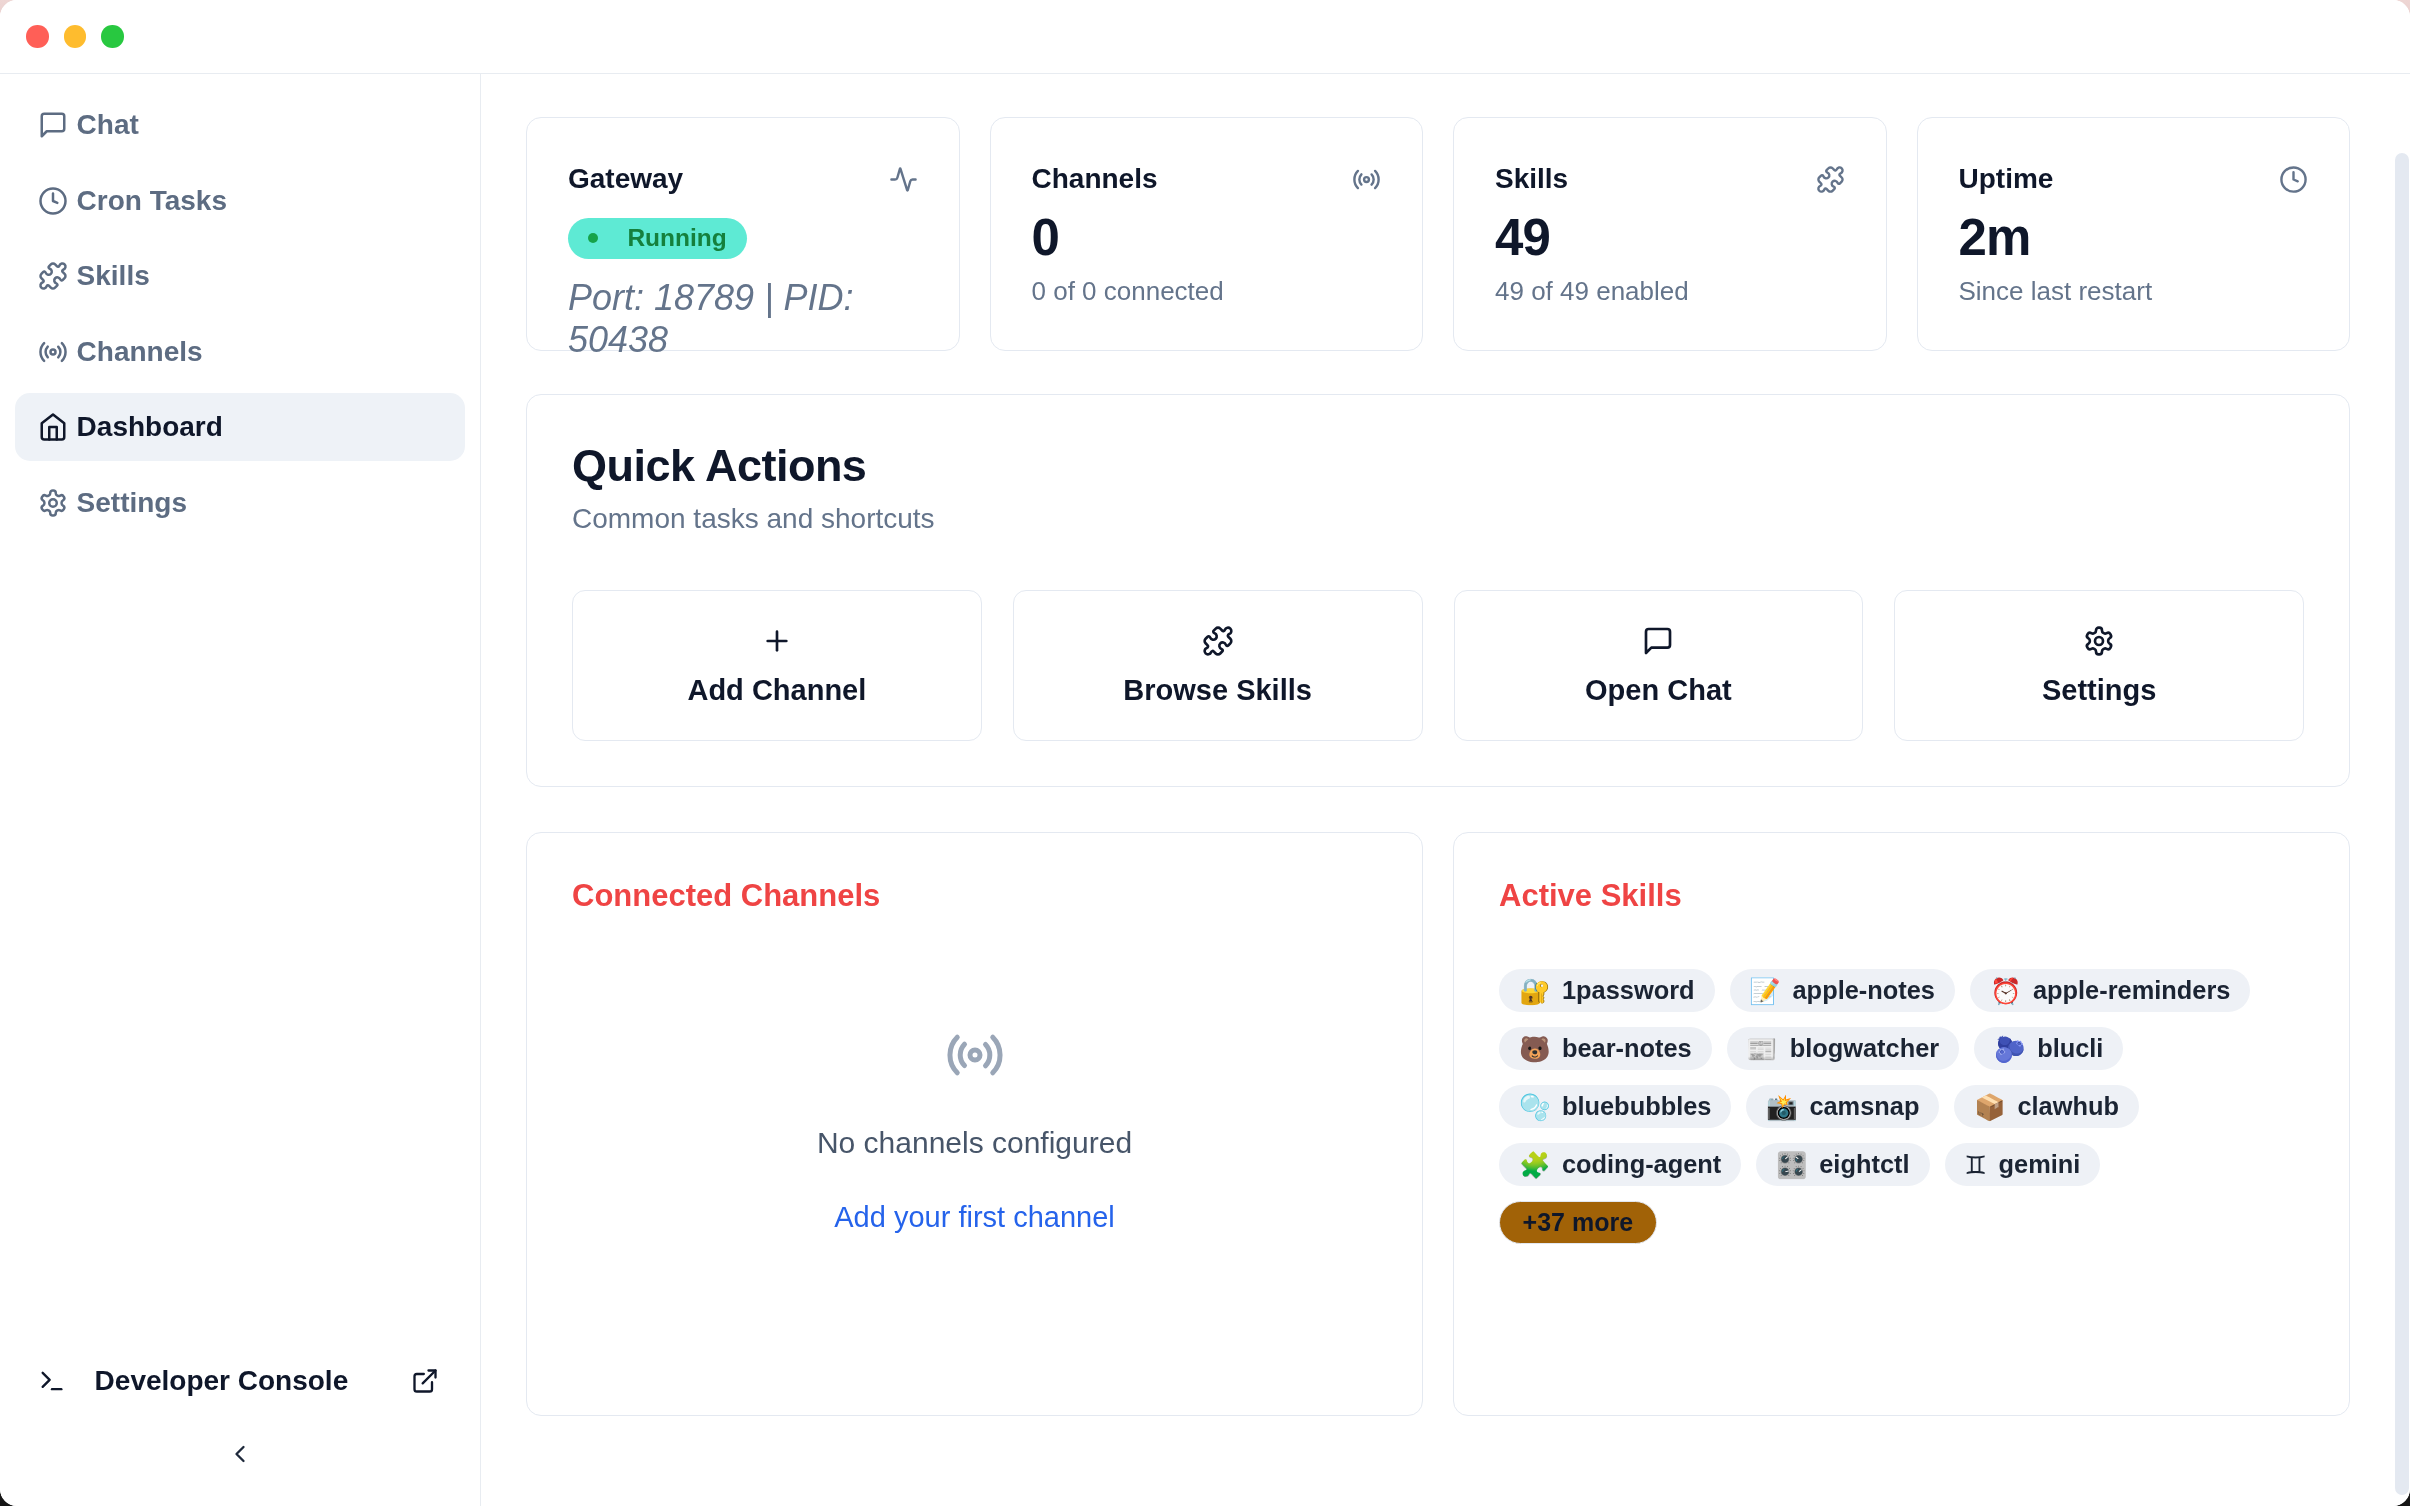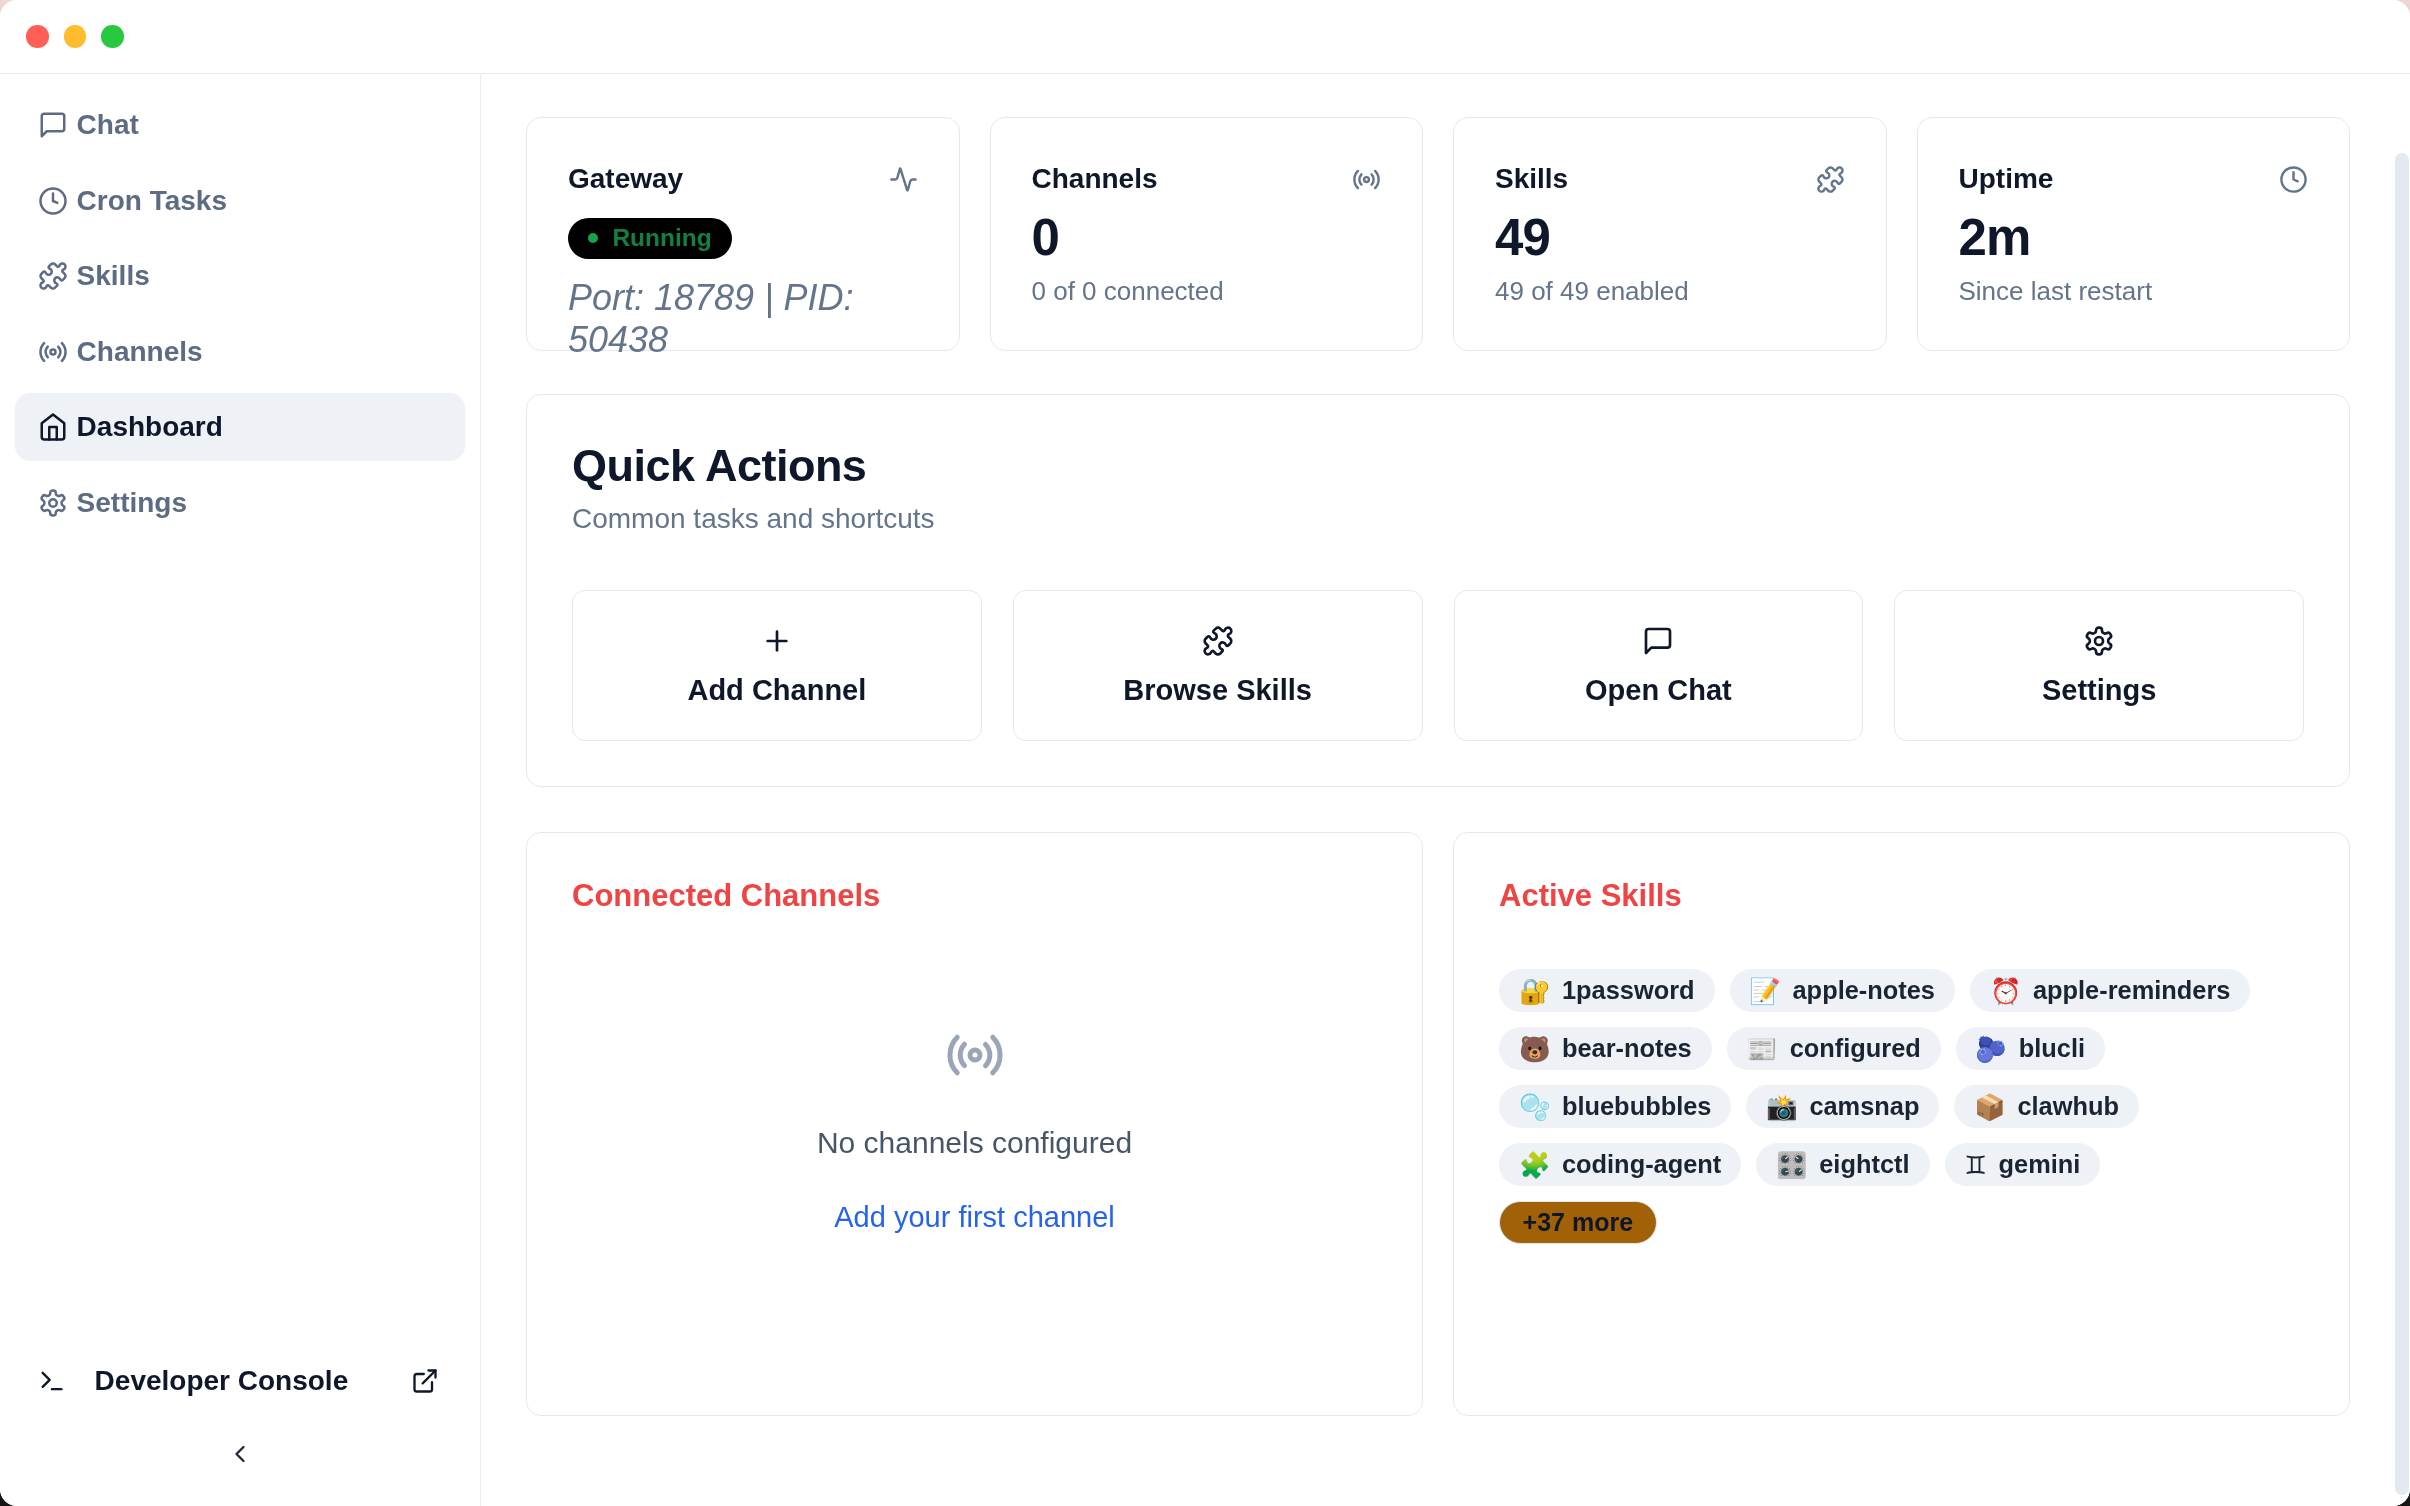--- a/index.html
+++ b/index.html
@@ -37,22 +37,22 @@
   
   .main{ flex:1; padding:43px 60px 0 45px; overflow:hidden; position:relative; background:#fff; }
   .card{ background:#fff; border:0.9px solid #e4e9f1; border-radius:15px; }
   .stats-grid{ display:grid; grid-template-columns:repeat(4,1fr); gap:30px; }
   .stat-card{ height:234px; padding:45px 41px; }
   .stat-head{ display:flex; align-items:center; justify-content:space-between; }
   .stat-title{ font-size:28px; font-weight:600; color:#0f172a; }
   .stat-head svg{ width:29px; height:29px; color:#64748b; }
   .stat-value{ margin-top:13px; font-size:51px; font-weight:800; color:#0f172a; letter-spacing:-0.9px; }
   .stat-detail{ margin-top:9.4px; font-size:26px; color:#64748b; }
-  .badge-running{ margin-top:22.6px; display:inline-flex; align-items:center; gap:14px;
-    background:#000000; color:#15803d; font-size:24.5px; font-weight:700;
+  .badge-running{ margin-top:22.6px; display:inline-flex; align-items:center; gap:29px;
+    background:#5eead4; color:#15803d; font-size:24.5px; font-weight:700;
     padding:0 20px; height:41px; border-radius:21px; }
   .badge-running .dot{ width:10.4px; height:10.4px; border-radius:50%; background:#16a34a; }
   .gateway-detail{ margin-top:18px; font-size:36px; color:#64748b;font-style:italic; }
   
   .qa-card{ margin-top:43px; padding:45px; }
   .qa-title{ font-size:45px; font-weight:700; color:#0f172a; letter-spacing:-0.5px; }
   .qa-sub{ margin-top:11.3px; font-size:28px; color:#64748b; }
   .qa-grid{ margin-top:55px; display:grid; grid-template-columns:repeat(4,1fr); gap:34px 31px; }
   .qa-btn{ height:151px; border:0.9px solid #e4e9f1; border-radius:13px; background:#fff;
     display:flex; flex-direction:column; align-items:center; justify-content:center;
@@ -318,21 +318,21 @@
               <span class="skill-badge">
                 <span class="emoji">⏰</span>
                 <span>apple-reminders</span>
               </span>
               <span class="skill-badge">
                 <span class="emoji">🐻</span>
                 <span>bear-notes</span>
               </span>
               <span class="skill-badge">
                 <span class="emoji">📰</span>
-                <span>configured</span>
+                <span>blogwatcher</span>
               </span>
               <span class="skill-badge">
                 <span class="emoji">🫐</span>
                 <span>blucli</span>
               </span>
               <span class="skill-badge">
                 <span class="emoji">🫧</span>
                 <span>bluebubbles</span>
               </span>
               <span class="skill-badge">

